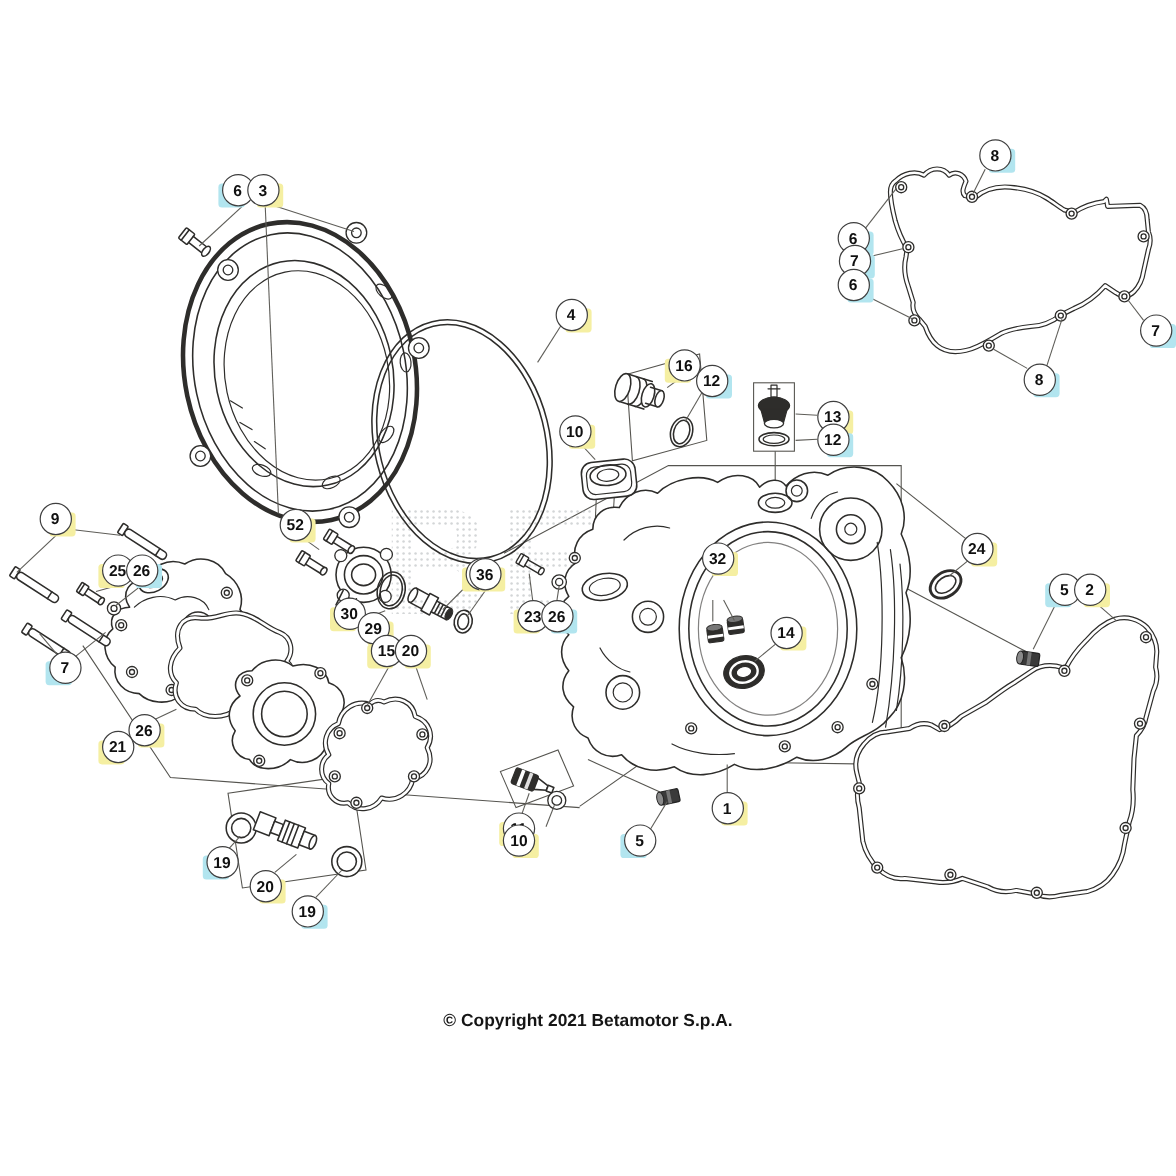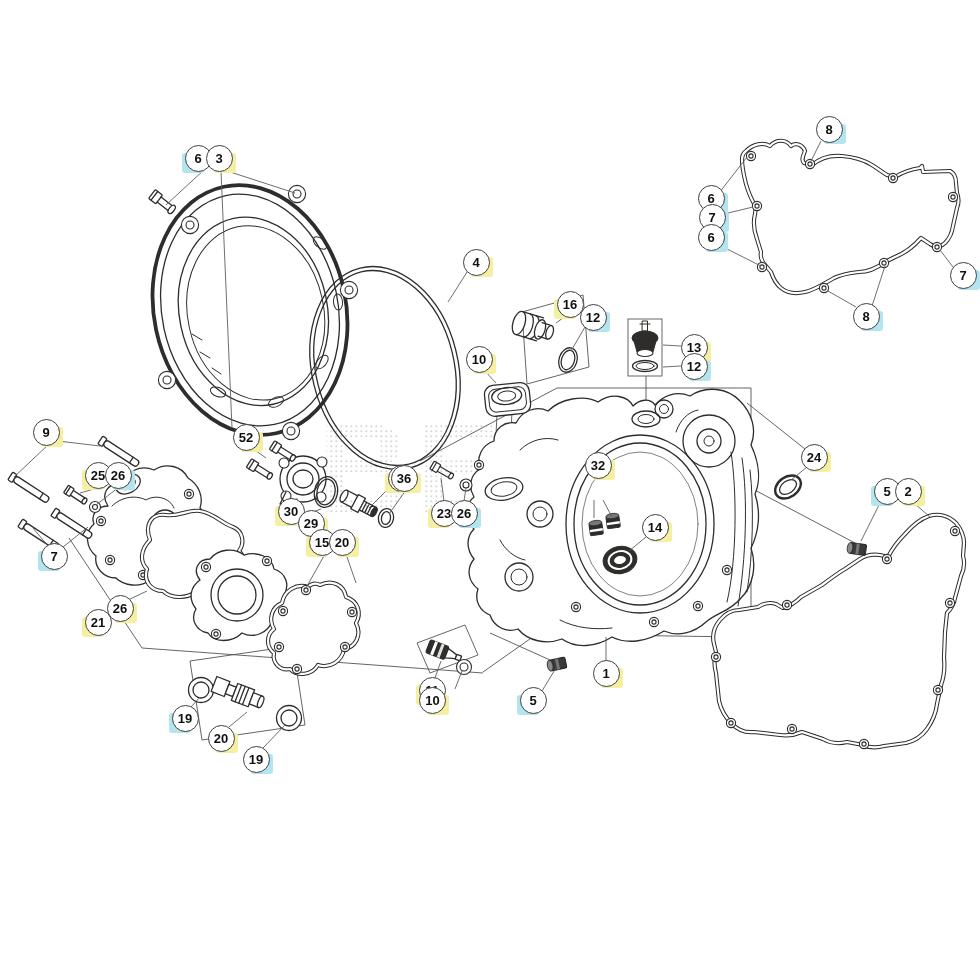--- a/index.html
+++ b/index.html
@@ -586,14 +586,15 @@
       <div class="co cyan left" style="left: 873.5px; top: 477.5px;">
         <span class="sq"></span>
         <span class="ci">5</span>
       </div>
       <div class="co yellow" style="left: 894.5px; top: 477.5px;">
         <span class="sq"></span>
         <span class="ci">2</span>
       </div>
     </div>
 
+<div id="copyright">© Copyright 2021 Betamotor S.p.A.</div>
 
 </div>
 
 </body></html>

